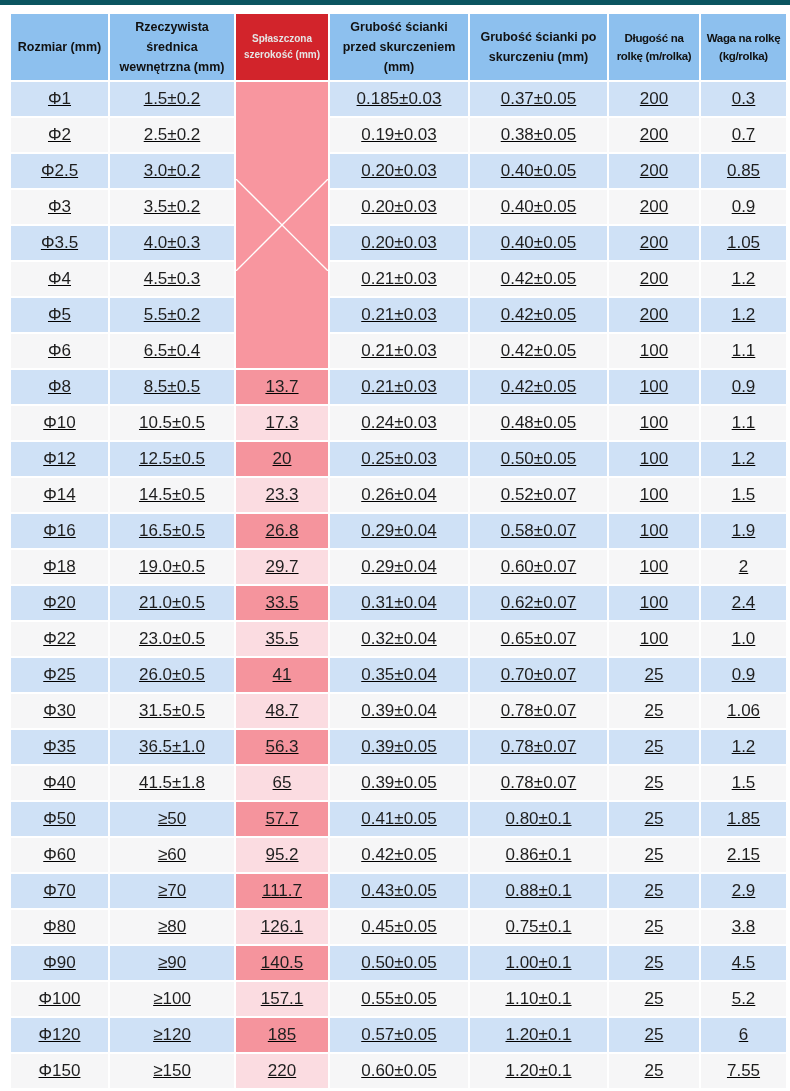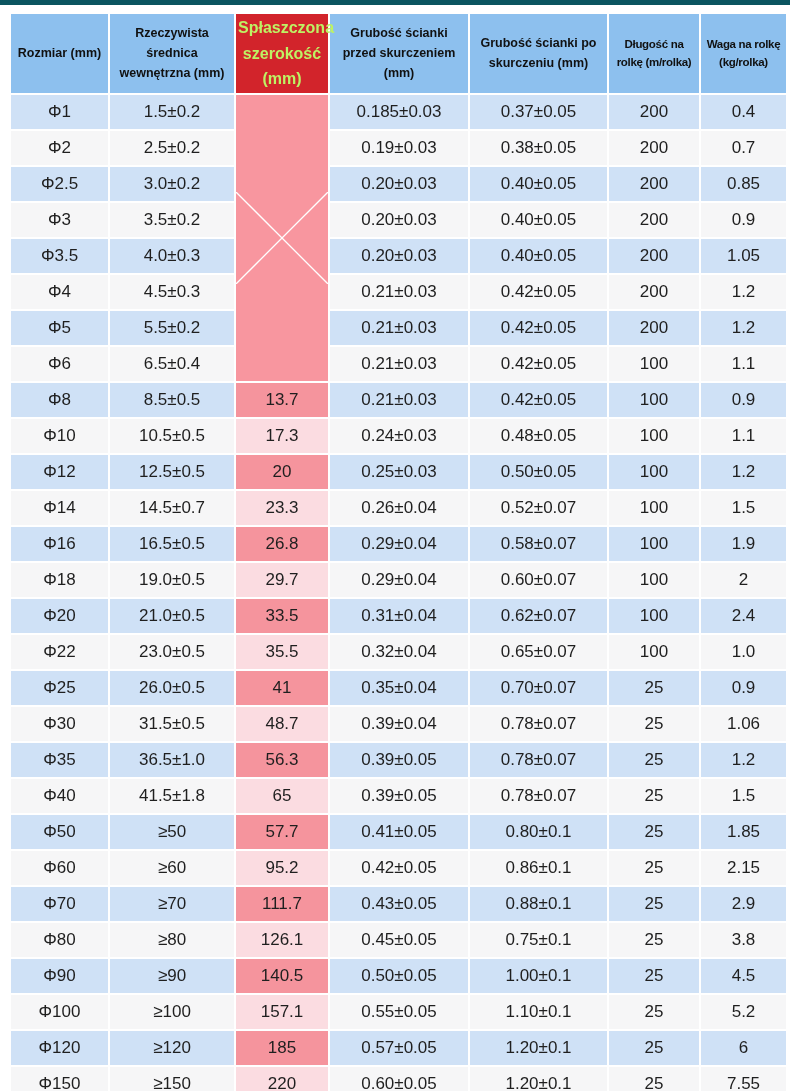--- a/index.html
+++ b/index.html
@@ -14,35 +14,35 @@
     background: #0b5560;
   }
   table.spec {
     border-collapse: separate;
     border-spacing: 2px;
     table-layout: fixed;
     width: 779px;
     margin: 7px 0 0 9px;
   }
   thead tr { height: 66px; }
-  tbody tr { height: 34px; }
+  tbody tr { height: 34px; text-decoration: underline; }
   th {
     font-size: 12.5px;
     font-weight: bold;
     color: #111111;
     text-align: center;
     vertical-align: middle;
     line-height: 1.6;
     padding: 1px 2px;
     background: #8dc0ee;
   }
   th.th-red {
     background: #d2242b;
-    color: #bef264;
-    font-size: 16px;
+    color: #e5e5e5;
+    font-size: 10px;
   }
   th.th-tight { font-size: 11.5px; letter-spacing: -0.3px; text-align: center; }
   td {
     font-size: 17px;
     color: #1f1f1f;
     text-align: center;
     vertical-align: middle;
     padding: 0 2px;
     overflow: hidden;
     white-space: nowrap;
@@ -89,21 +89,21 @@
         <td>1.5±0.2</td>
         <td rowspan="8" class="xcell">
           <svg viewBox="0 0 100 100" preserveAspectRatio="none">
             <line x1="0" y1="0" x2="100" y2="100" stroke="#ffffff" stroke-width="1.3" vector-effect="non-scaling-stroke"></line>
             <line x1="100" y1="0" x2="0" y2="100" stroke="#ffffff" stroke-width="1.3" vector-effect="non-scaling-stroke"></line>
           </svg>
         </td>
         <td>0.185±0.03</td>
         <td>0.37±0.05</td>
         <td>200</td>
-        <td>0.4</td>
+        <td>0.3</td>
       </tr>
       <tr class="row-white">
         <td>Φ2</td>
         <td>2.5±0.2</td>
         <td>0.19±0.03</td>
         <td>0.38±0.05</td>
         <td>200</td>
         <td>0.7</td>
       </tr>
       <tr class="row-blue">
@@ -176,21 +176,21 @@
         <td>Φ12</td>
         <td>12.5±0.5</td>
         <td class="pink-strong">20</td>
         <td>0.25±0.03</td>
         <td>0.50±0.05</td>
         <td>100</td>
         <td>1.2</td>
       </tr>
       <tr class="row-white">
         <td>Φ14</td>
-        <td>14.5±0.7</td>
+        <td>14.5±0.5</td>
         <td class="pink-pale">23.3</td>
         <td>0.26±0.04</td>
         <td>0.52±0.07</td>
         <td>100</td>
         <td>1.5</td>
       </tr>
       <tr class="row-blue">
         <td>Φ16</td>
         <td>16.5±0.5</td>
         <td class="pink-strong">26.8</td>

